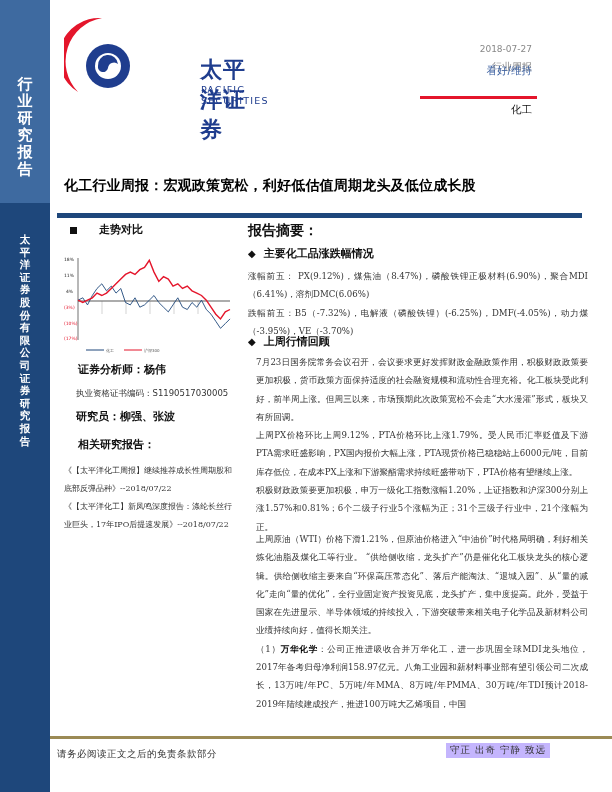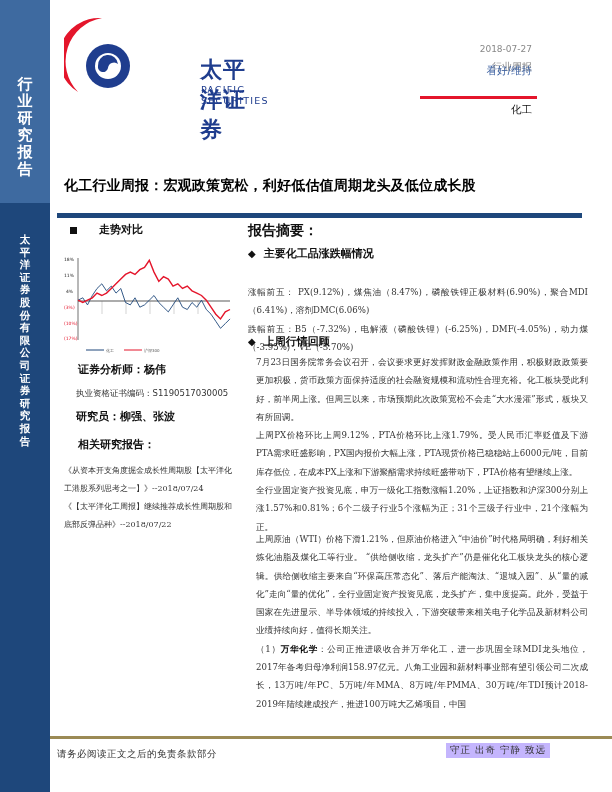--- a/index.html
+++ b/index.html
@@ -138,39 +138,39 @@
     <text x="42" y="107.5" font-size="4" fill="#555" font-family="DejaVu Sans, sans-serif">化工</text>
     <line x1="60" y1="106" x2="78" y2="106" stroke="#e4152b" stroke-width="1"></line>
     <text x="80" y="107.5" font-size="4" fill="#555" font-family="DejaVu Sans, sans-serif">沪深300</text>
   </svg>
 
   <div class="analyst">证券分析师：杨伟</div>
   <div class="license">执业资格证书编码：S1190517030005</div>
   <div class="researchers">研究员：柳强、张波</div>
   <div class="related-h">相关研究报告：</div>
   <div class="related">
-    <p>《从资本开支角度掘金成长性周期股【太平洋化工港股系列思考之一】》--2018/07/24</p>
     <p>《【太平洋化工周报】继续推荐成长性周期股和底部反弹品种》--2018/07/22</p>
+    <p>《【太平洋化工】新凤鸣深度报告：涤纶长丝行业巨头，17年IPO后提速发展》--2018/07/22</p>
   </div>
 </div>
 
 <div class="right-col">
   <div class="sum-h">报告摘要：</div>
 
   <div class="rc-block" style="top:24px;">
     <div class="bullet-h"><span class="dia">◆</span><span>主要化工品涨跌幅情况</span></div>
-    <div class="para" style="margin-top:22px;">涨幅前五： PX(9.12%)，煤焦油（8.47%)，磷酸铁锂正极材料(6.90%)，聚合MDI（6.41%)，溶剂DMC(6.06%)</div>
+    <div class="para" style="margin-top:6px;">涨幅前五： PX(9.12%)，煤焦油（8.47%)，磷酸铁锂正极材料(6.90%)，聚合MDI（6.41%)，溶剂DMC(6.06%)</div>
     <div class="para">跌幅前五：B5（-7.32%)，电解液（磷酸铁锂）(-6.25%)，DMF(-4.05%)，动力煤（-3.95%)，VE（-3.70%)</div>
   </div>
 
   <div class="rc-block" style="top:112px;">
     <div class="bullet-h"><span class="dia">◆</span><span>上周行情回顾</span></div>
     <div class="para" style="margin-top:4px;padding-left:8px;">7月23日国务院常务会议召开，会议要求更好发挥财政金融政策作用，积极财政政策要更加积极，货币政策方面保持适度的社会融资规模和流动性合理充裕。化工板块受此利好，前半周上涨。但周三以来，市场预期此次政策宽松不会走“大水漫灌”形式，板块又有所回调。</div>
     <div class="para" style="padding-left:8px;">上周PX价格环比上周9.12%，PTA价格环比上涨1.79%。受人民币汇率贬值及下游PTA需求旺盛影响，PX国内报价大幅上涨，PTA现货价格已稳稳站上6000元/吨，目前库存低位，在成本PX上涨和下游聚酯需求持续旺盛带动下，PTA价格有望继续上涨。</div>
-    <div class="para" style="padding-left:8px;">全行业固定资产投资见底，申万一级化工指数涨幅1.20%，上证指数和沪深300分别上涨1.57%和0.81%；6个二级子行业5个涨幅为正；31个三级子行业中，21个涨幅为正。</div>
+    <div class="para" style="padding-left:8px;">积极财政政策要更加积极，申万一级化工指数涨幅1.20%，上证指数和沪深300分别上涨1.57%和0.81%；6个二级子行业5个涨幅为正；31个三级子行业中，21个涨幅为正。</div>
   </div>
 
   <div class="rc-block" style="top:308px;">
     <div class="para" style="padding-left:8px;">上周原油（WTI）价格下滑1.21%，但原油价格进入“中油价”时代格局明确，利好相关炼化油脂及煤化工等行业。 “供给侧收缩，龙头扩产”仍是催化化工板块龙头的核心逻辑。供给侧收缩主要来自“环保高压常态化”、落后产能淘汰、“退城入园”、从“量的减化”走向“量的优化”，全行业固定资产投资见底，龙头扩产，集中度提高。此外，受益于国家在先进显示、半导体领域的持续投入，下游突破带来相关电子化学品及新材料公司业绩持续向好，值得长期关注。</div>
     <div class="para" style="padding-left:8px;"><span>（1）</span><b>万华化学</b><span>：公司正推进吸收合并万华化工，进一步巩固全球MDI龙头地位， 2017年备考归母净利润158.97亿元。八角工业园和新材料事业部有望引领公司二次成长，13万吨/年PC、5万吨/年MMA、8万吨/年PMMA、30万吨/年TDI预计2018-2019年陆续建成投产，推进100万吨大乙烯项目，中国</span></div>
   </div>
 </div>
 
 <div class="footer-line"></div>
 <div class="motto">守正 出奇 宁静 致远</div>

